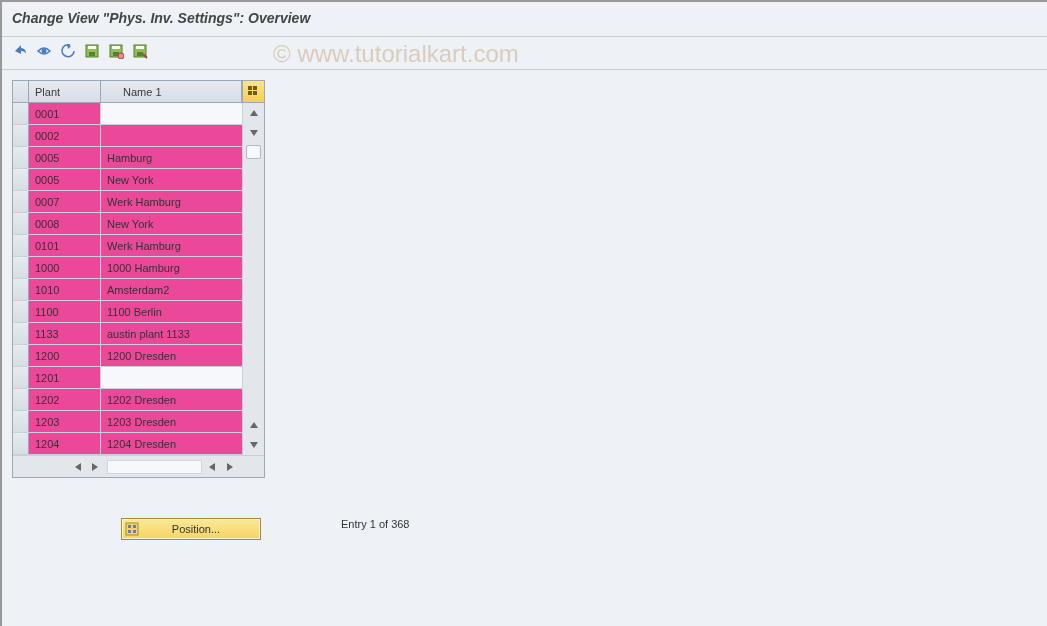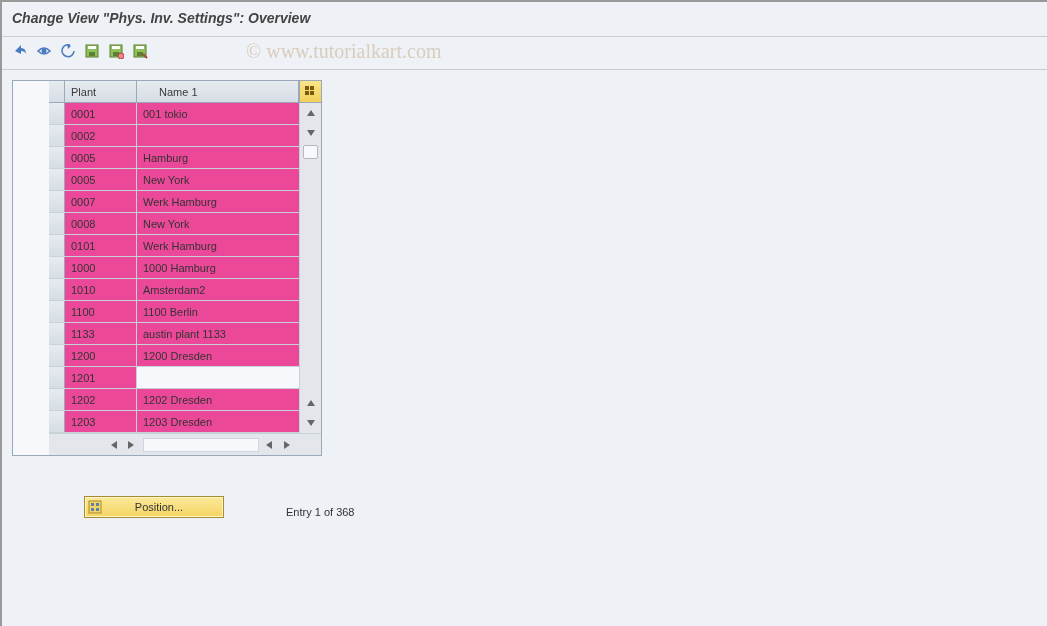--- a/index.html
+++ b/index.html
@@ -5,25 +5,25 @@
   * { box-sizing: border-box; margin: 0; padding: 0; }
   html, body { width: 1047px; height: 626px; background: #eef1f5; font-family: Arial, Helvetica, sans-serif; font-size: 11px; color: #333; position: relative; overflow: hidden; border:1px solid #999; }
   
   .title-bar { padding: 8px 10px 10px 10px; border-bottom: 1px solid #ccc; }
   .title-bar h1 { font-size: 14px; font-style: italic; font-weight: bold; color: #444; }
 
   .toolbar { display:flex; align-items:center; gap:4px; padding: 4px 8px 8px 8px; border-bottom: 1px solid #ccc; }
   .tbtn { width: 20px; height: 20px; display:inline-flex; align-items:center; justify-content:center; cursor:pointer; }
   .tbtn svg { display:block; }
 
-  .watermark { position:absolute; left:244px; top:38px; font-size: 20px; color: rgba(204,180,150,0.6); letter-spacing:0px; pointer-events:none; z-index: 50; font-family: Liberation Serif, serif; }
+  .watermark { position:absolute; left:271px; top:38px; font-size: 24px; color: rgba(204,180,150,0.6); letter-spacing:0px; pointer-events:none; z-index: 50; }
 
   .content { padding: 10px 10px; }
   
-  .grid { width: 310px; border: 1px solid #9aa8b8; background:#f6f8fb; position: relative; padding-left: 36px; }
+  .grid { width: 253px; border: 1px solid #9aa8b8; background:#f6f8fb; position: relative; }
   .grid-head { display:flex; background: linear-gradient(#e6ebf0,#d6dde4); border-bottom:1px solid #9aa8b8; height:22px; }
   .col-h { display:flex; align-items:center; padding:0 6px; font-size:11px; color:#3a3a3a; border-right:1px solid #9aa8b8; }
   .col-sel-h { width:16px; border-right:1px solid #9aa8b8; background: linear-gradient(#e6ebf0,#d6dde4);}
   .col-plant { width:72px; }
   .col-name { flex:1;margin-left:16px; }
   .col-cfg { width:22px; border-left:1px solid #9aa8b8; display:flex; align-items:center; justify-content:center; background: linear-gradient(#f9e58a,#f3cf5a); cursor:pointer;}
   .col-cfg-inner { width:12px; height:12px; display:grid; grid-template-columns:repeat(2,4px); grid-template-rows:repeat(2,4px); gap:1px;}
   .col-cfg-inner span{ background:#7a5a10; }
 
   .grid-body { }
@@ -43,21 +43,21 @@
 
   .hscroll { display:flex; align-items:center; height:22px; background:#e3e7ec; border-top:1px solid #c8d0d8; padding:0 2px; gap:2px;}
   .hsbtn { width:16px; height:16px; display:flex; align-items:center; justify-content:center; cursor:pointer;}
   .hsbtn .tri { border-top:4px solid transparent; border-bottom:4px solid transparent; }
   .hsbtn.left .tri { border-right:6px solid #666; }
   .hsbtn.right .tri { border-left:6px solid #666; }
   .hstrack { flex:1; height:14px; background:#f6f8fb; border:1px solid #cfd6dc; }
   .grid-wrap { display:flex; }
   .grid-main { flex:1; }
 
-  .footer-row { display:flex; align-items:flex-end; gap: 62px; margin-top: 40px; margin-left: 72px;}
+  .footer-row { display:flex; align-items:flex-start; gap: 80px; margin-top: 40px; margin-left: 109px;}
   .pos-btn { width:140px; height:22px; background: linear-gradient(#fbe89a,#f5d562); border:1px solid #a88b2e; display:flex; align-items:center; cursor:pointer; box-shadow: inset 0 0 0 1px #fff6cc; }
   .pos-btn .ico { width:20px; display:flex; align-items:center; justify-content:center;}
   .pos-btn .lbl { flex:1; text-align:center; font-size:11px; color:#333; padding-right:10px;}
   .entry-text { font-size:11px; color:#333; }
 
 </style>
 </head>
 <body>
 
 <div class="title-bar">
@@ -124,21 +124,20 @@
           </div>
       </div>
     </div>
     <div class="grid-wrap">
       <div class="grid-main">
         <div class="grid-body">
 
         <div class="row">
               <div class="cell-sel"></div>
               <div class="cell plant">0001</div>
-              <div class="cell name">001 tokio</div>
             </div>
             <div class="row">
               <div class="cell-sel"></div>
               <div class="cell plant">0002</div>
               <div class="cell name"></div>
             </div>
             <div class="row">
               <div class="cell-sel"></div>
               <div class="cell plant">0005</div>
               <div class="cell name">Hamburg</div>
@@ -194,20 +193,25 @@
             </div>
             <div class="row">
               <div class="cell-sel"></div>
               <div class="cell plant">1202</div>
               <div class="cell name">1202 Dresden</div>
             </div>
             <div class="row">
               <div class="cell-sel"></div>
               <div class="cell plant">1203</div>
               <div class="cell name">1203 Dresden</div>
+            </div>
+            <div class="row">
+              <div class="cell-sel"></div>
+              <div class="cell plant">1204</div>
+              <div class="cell name">1204 Dresden</div>
             </div>
           </div>
         <div class="hscroll">
           <div style="width:16px"></div>
           <div style="width:72px; display:flex; justify-content:flex-end; gap:1px; padding-right:2px;">
             <span class="hsbtn left">
                 <span class="tri"></span>
               </span>
             <span class="hsbtn right">
                 <span class="tri"></span>

